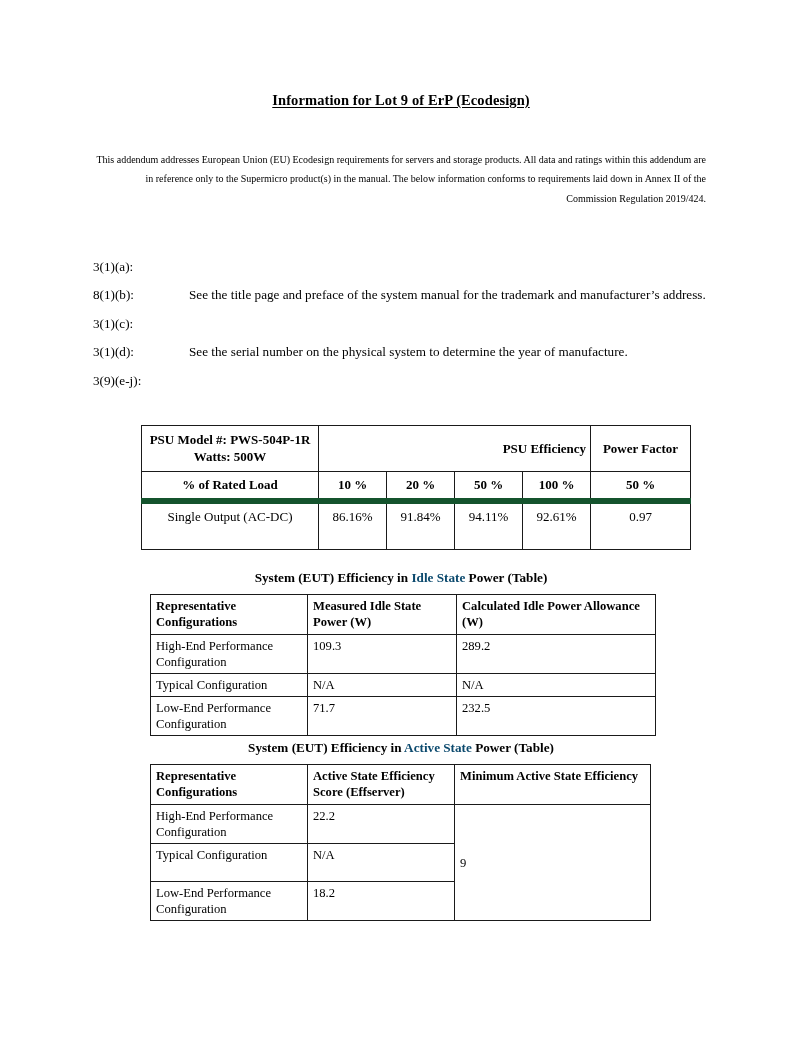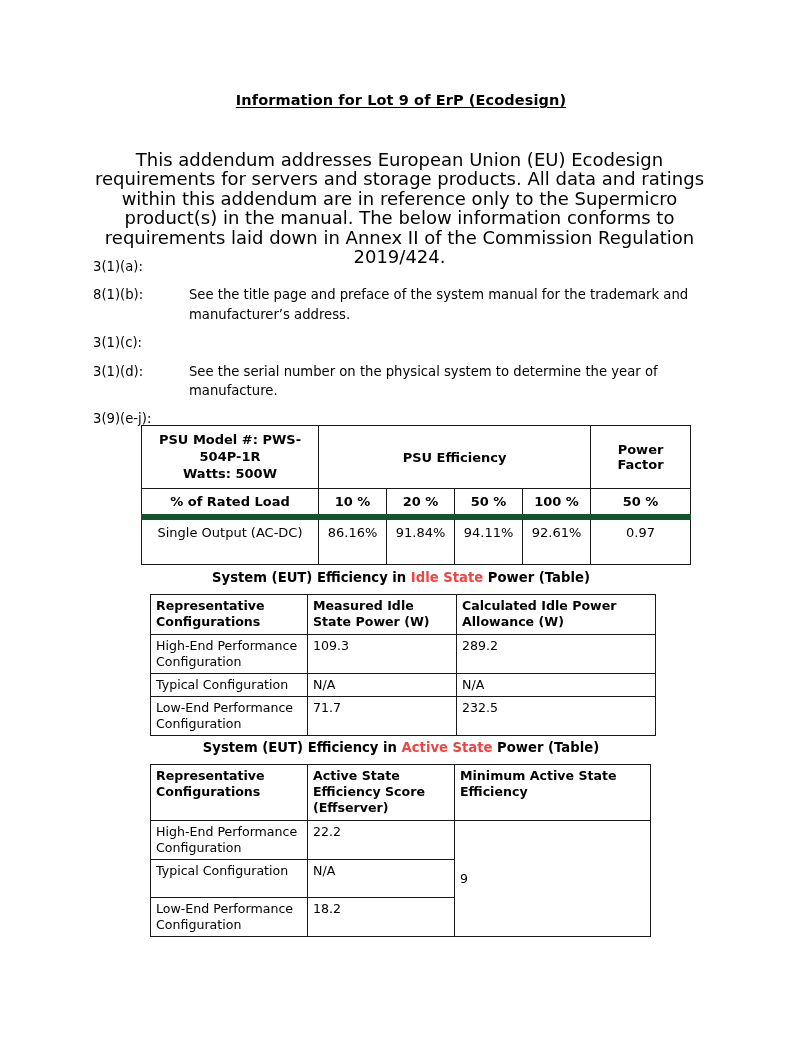--- a/index.html
+++ b/index.html
@@ -13,20 +13,21 @@
     font-family: "DejaVu Sans", "Liberation Sans", sans-serif;
     color: #000000;
     position: relative;
     overflow: hidden;
   }
   .page {
     position: relative;
     width: 752px;
     height: 1037px;
     background: #ffffff;
+    font-family: Liberation Serif, serif;
   }
 
   
   .doc-title {
     position: absolute;
     left: 0;
     top: 92px;
     width: 802px;
     text-align: center;
     font-size: 14.5px;
@@ -37,23 +38,23 @@
     text-decoration: underline;
     text-underline-offset: 2px;
   }
 
   
   .intro {
     position: absolute;
     left: 93px;
     top: 150px;
     width: 613px;
-    font-size: 18px;
+    font-size: 10px;
     line-height: 19.4px;
-    text-align: center;
+    text-align: right;
   }
 
   
   .clauses {
     position: absolute;
     left: 93px;
     top: 257px;
     width: 620px;
     font-size: 13.2px;
     line-height: 19.4px;
@@ -90,21 +91,21 @@
     vertical-align: middle;
   }
   .table-psu .cell-model {
     font-weight: bold;
     text-align: center;
     line-height: 17px;
     padding: 5px 4px 6px 4px;
   }
   .table-psu .cell-effhead {
     font-weight: bold;
-    text-align: center;
+    text-align: right;
     margin-left: 20px;
   }
   .table-psu .cell-pfhead {
     font-weight: bold;
     text-align: center;
   }
   .table-psu .cell-subhead {
     font-weight: bold;
     text-align: center;
     padding-top: 5px;
@@ -121,21 +122,21 @@
   
   .tbl-heading {
     position: absolute;
     width: 802px;
     left: 0;
     text-align: center;
     font-size: 13.2px;
     font-weight: bold;
   }
   .tbl-heading .red {
-    color: #ef4444;
+    color: #0c4a6e;
   }
   #heading-idle { top: 570px; }
   #heading-active { top: 740px; }
 
   
   .cfg-table {
     position: absolute;
     left: 150px;
     border-collapse: collapse;
     table-layout: fixed;

